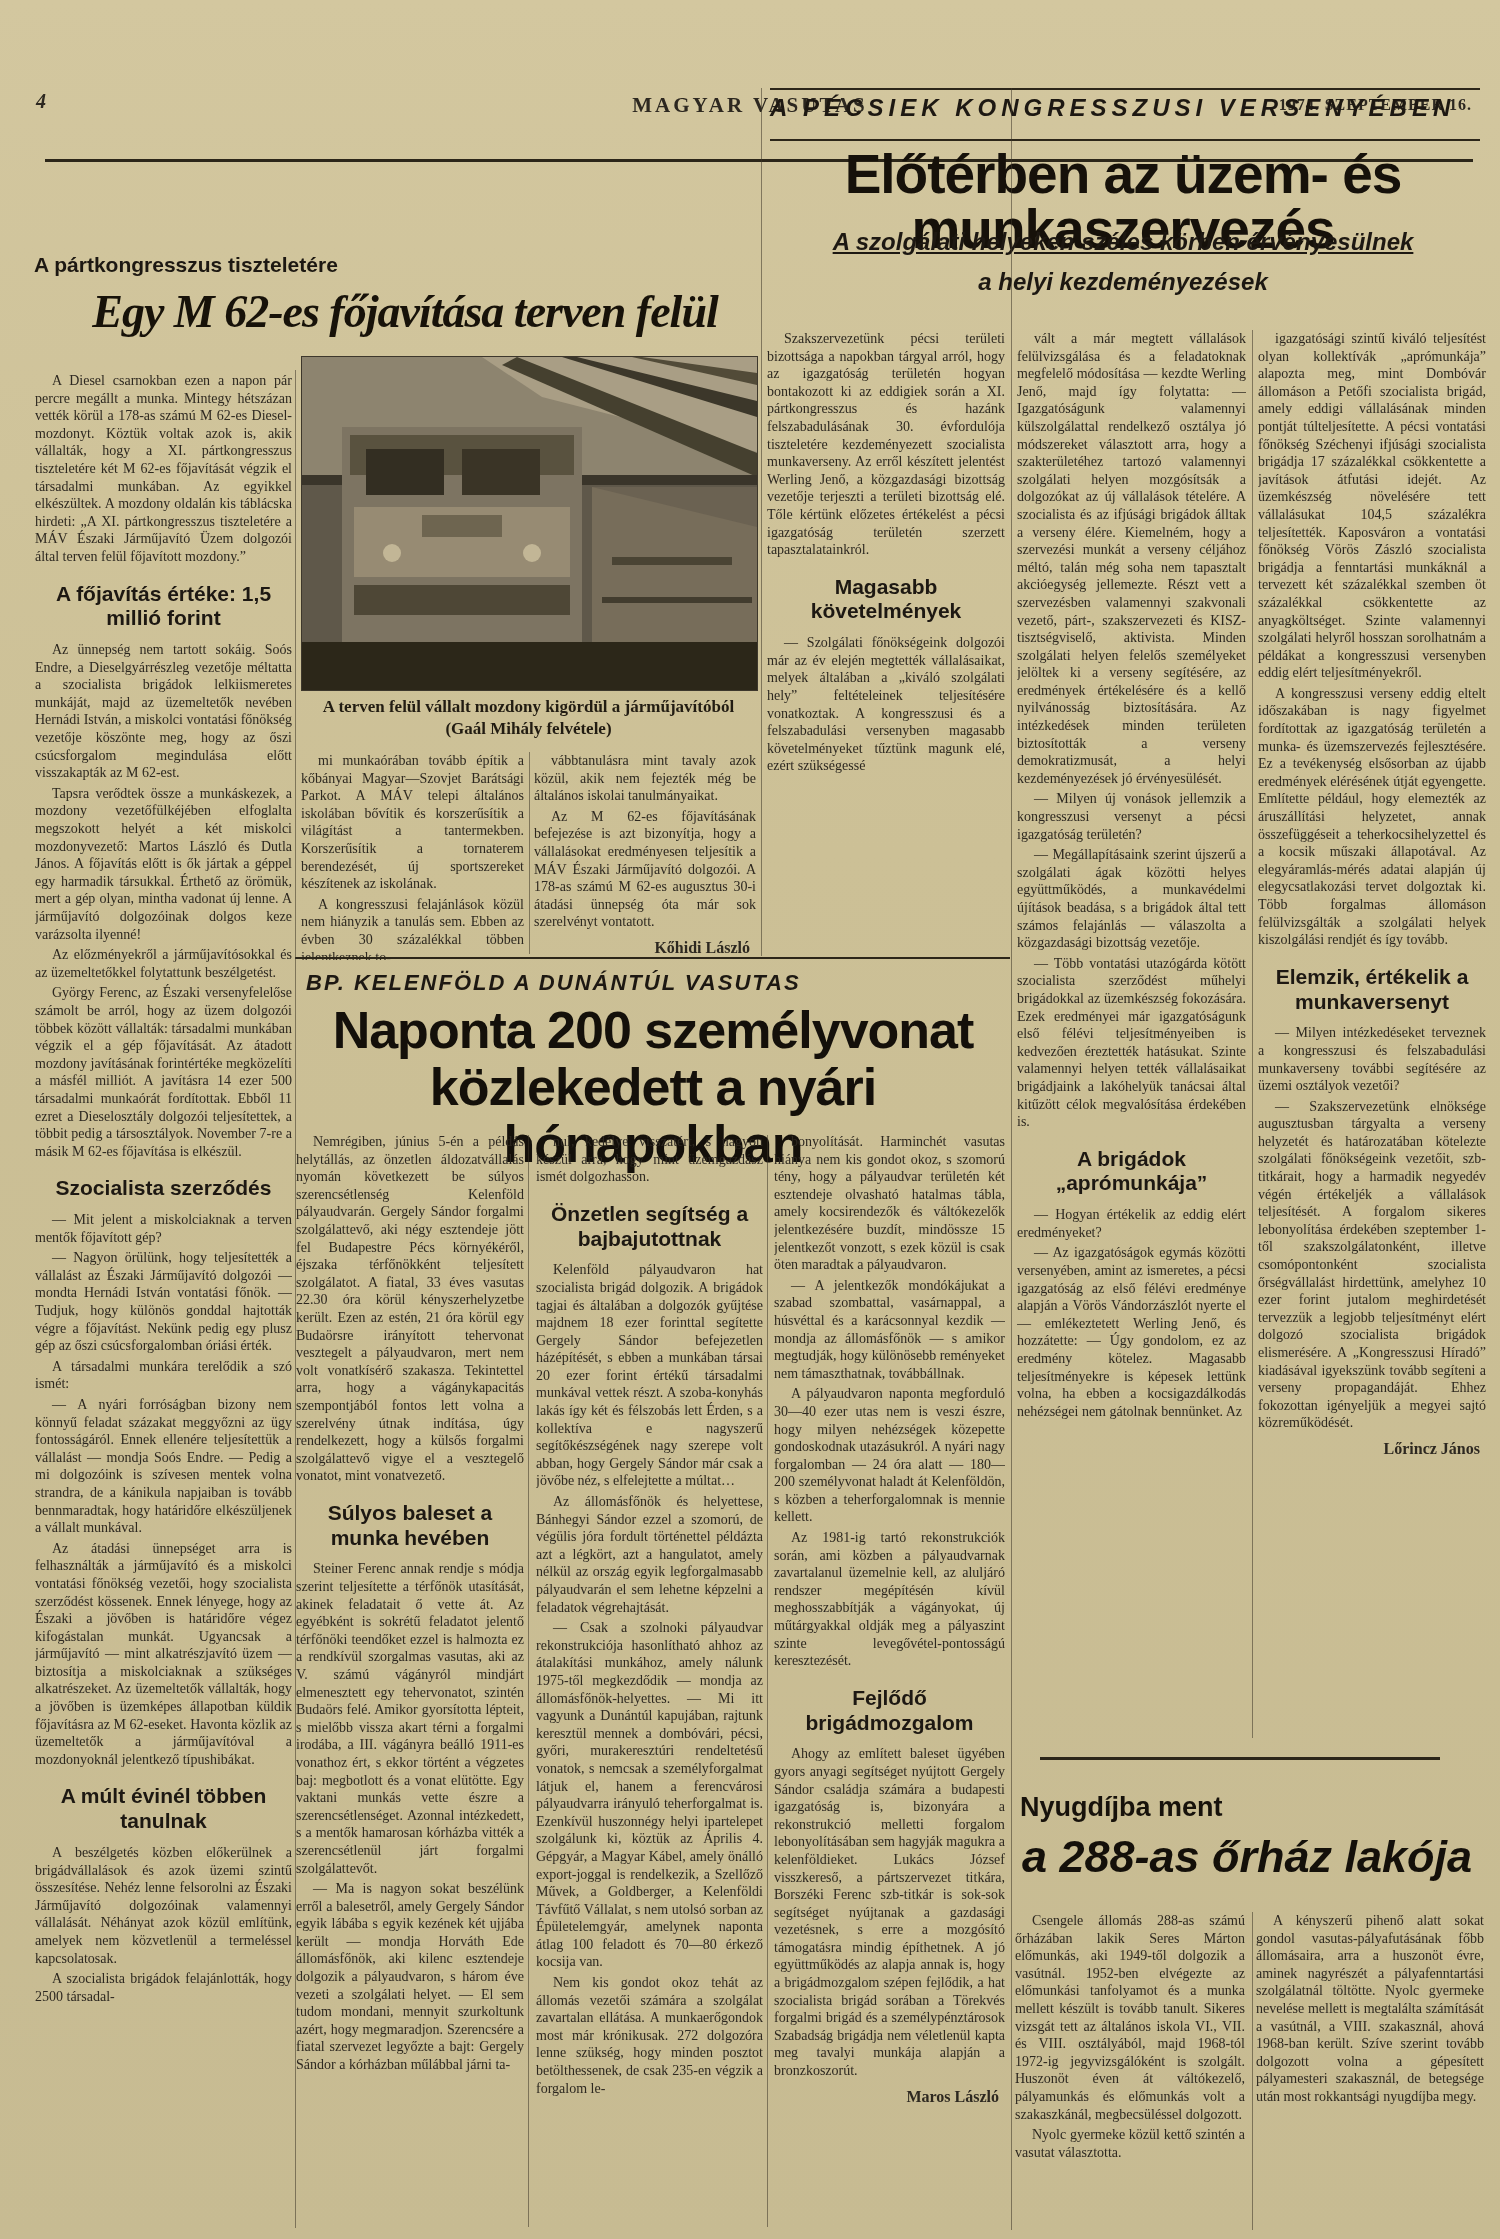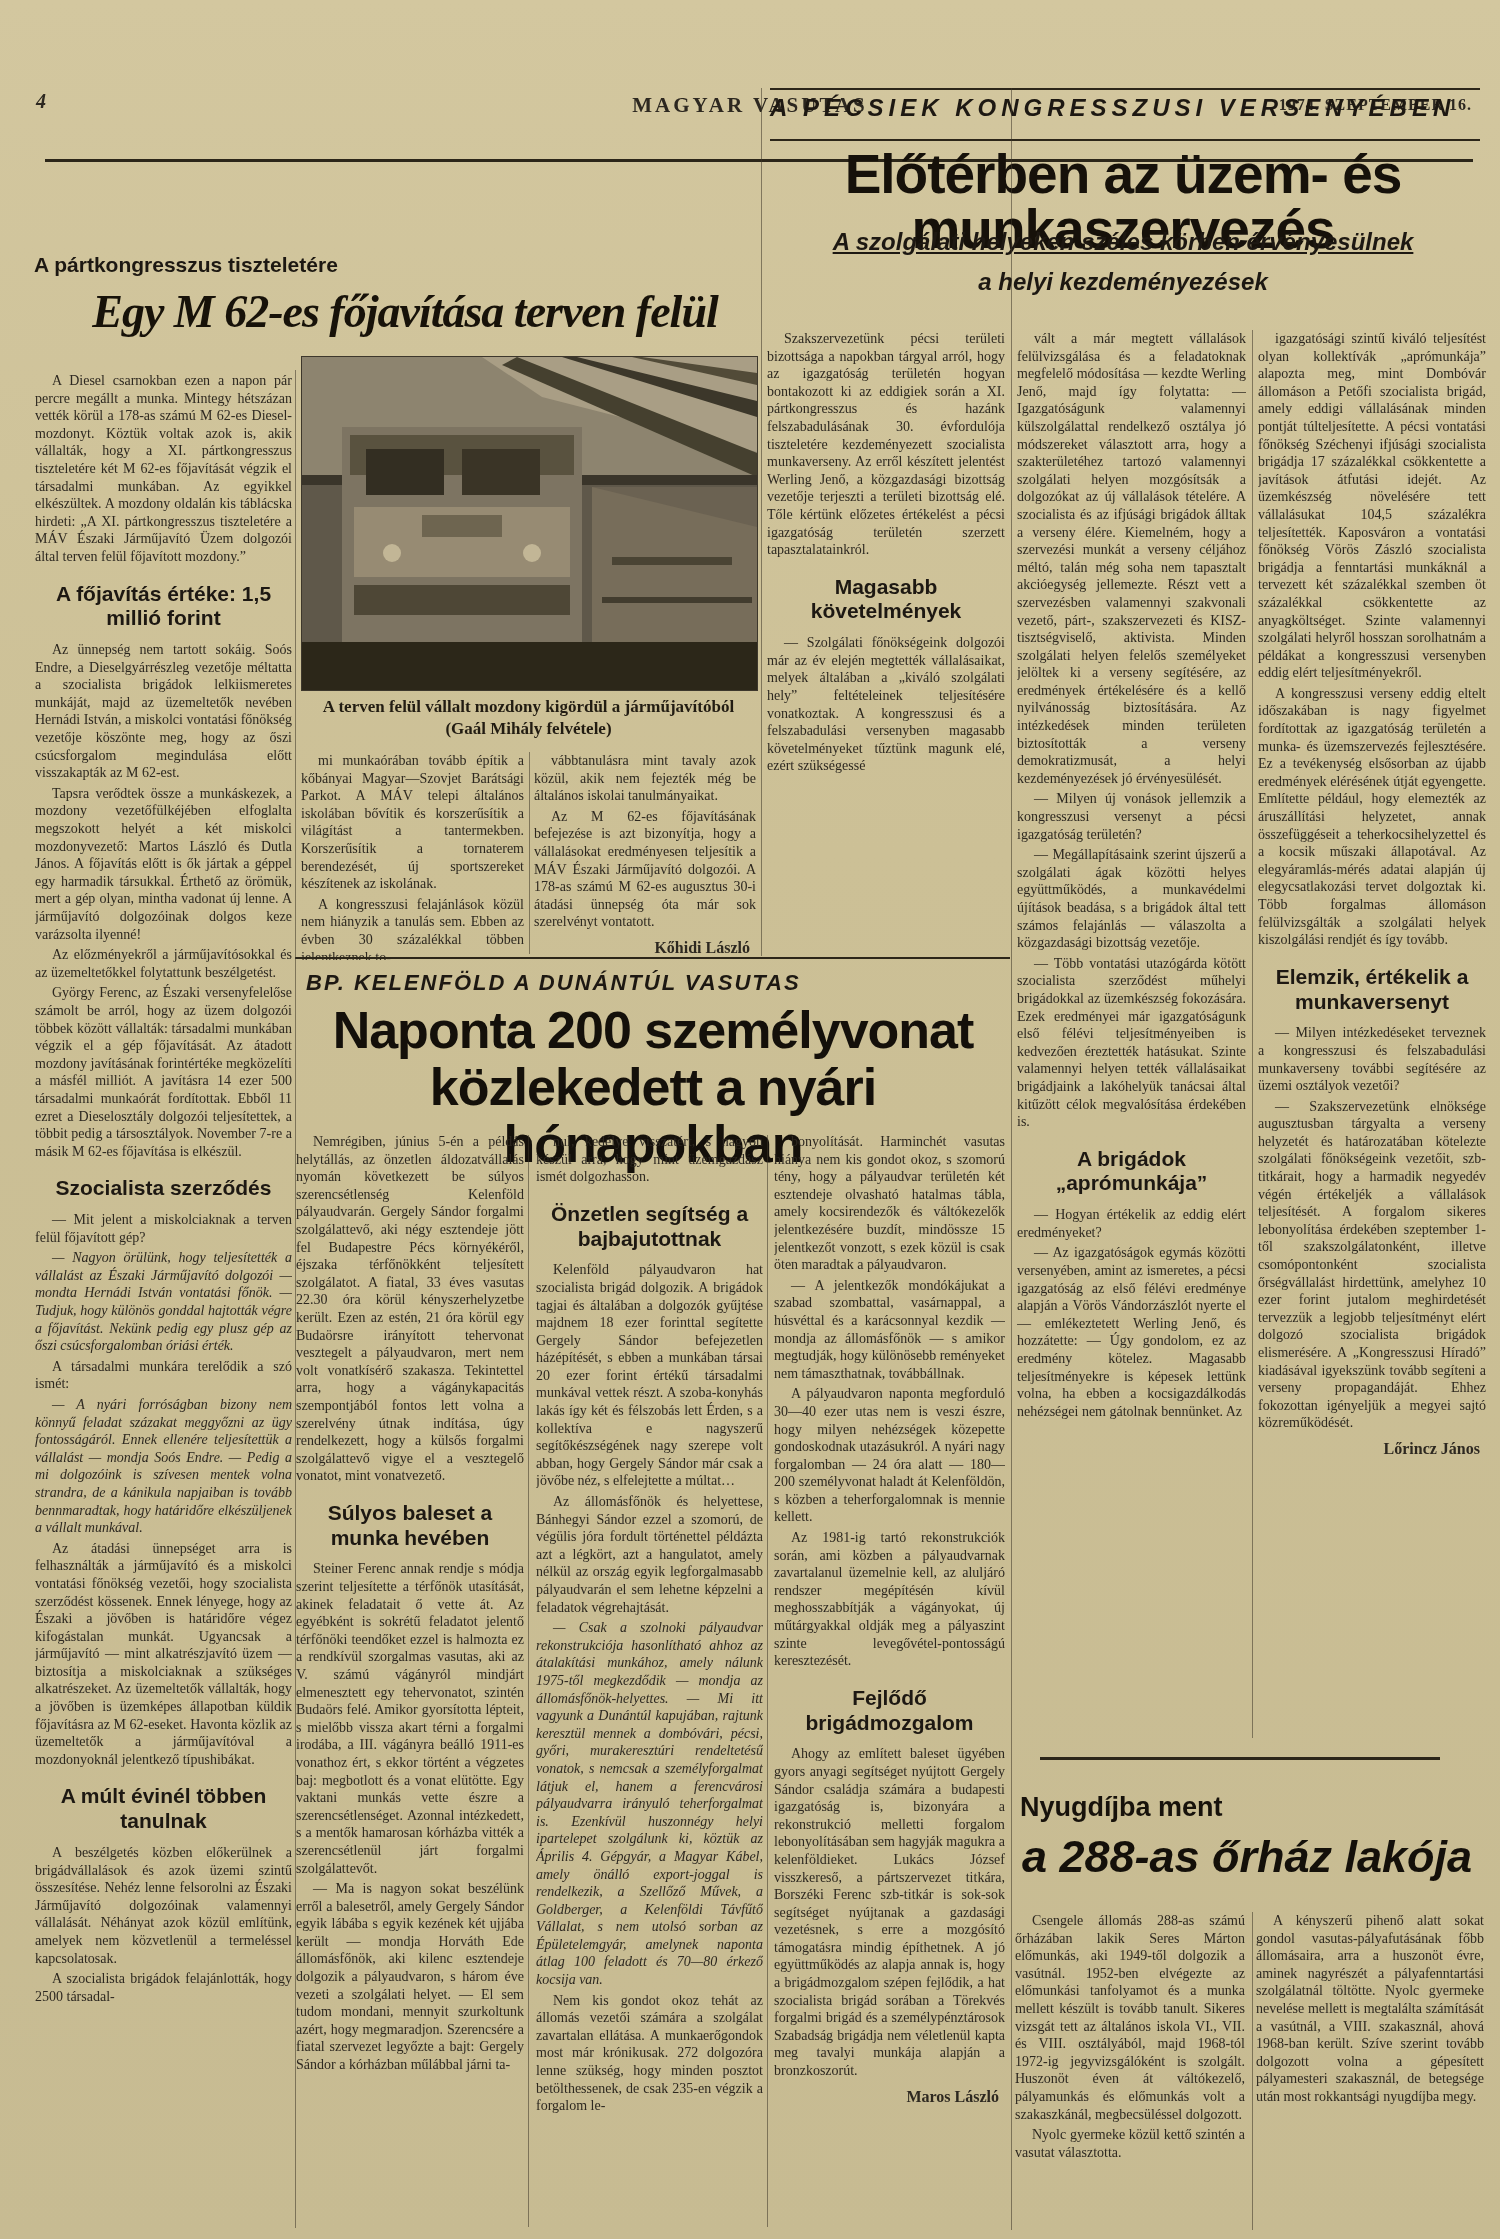--- a/index.html
+++ b/index.html
@@ -11,21 +11,21 @@
   #pageno{left:36px;top:90px;font:italic 700 20px "Liberation Serif",serif;}
   #masthead{left:0;right:0;top:93px;text-align:center;font:700 21px "Liberation Serif",serif;letter-spacing:3px;}
   #date{right:28px;top:96px;font:700 16px "Liberation Serif",serif;letter-spacing:1px;}
   .hrule{background:#2c2619;}
   #header-rule{left:45px;top:159px;width:1428px;height:3px;}
   
   .vr{position:absolute;width:1px;background:rgba(62,54,40,.55);}
   
   .col{position:absolute;overflow:hidden;font:14px/17.6px "Liberation Serif",serif;text-align:justify;}
   .col p.para{margin:0 0 3px;text-indent:17px;}
-  .col p.para.it{font-style:italic;}
+  .col p.para.it{}
   .col h3.subhead{font:700 21px/1.18 "Liberation Sans",sans-serif;text-align:center;margin:16px 4px 10px;color:#1d1812;text-indent:0;}
   .col p.byline{font:700 16px "Liberation Serif",serif;text-align:right;margin:8px 6px 0 0;text-indent:0;}
   
   #m62-kicker{left:34px;top:253px;font:700 21px "Liberation Sans",sans-serif;color:#1d1812;}
   #m62-headline{left:58px;top:288px;width:694px;text-align:center;
     font:italic 700 46px/1.05 "Liberation Serif",serif;color:#171209;letter-spacing:-1px;}
   #m62-col1{left:35px;top:372px;width:257px;height:1758px;}
   #m62-photo{left:301px;top:356px;width:455px;height:333px;border:1px solid #3d372c;background:#6b6355;}
   #m62-photo svg{display:block;width:100%;height:100%;}
   #m62-caption{left:301px;top:697px;width:455px;text-align:center;font:700 17px "Liberation Serif",serif;color:#221c12;}
@@ -75,21 +75,21 @@
     <div class="abs" id="m62-kicker">A pártkongresszus tiszteletére</div>
     <h1 class="abs" id="m62-headline" style="margin:0">Egy M 62-es főjavítása terven felül</h1>
     <div class="abs col" id="m62-col1">
         <p class="para">A Diesel csarnokban ezen a napon pár percre megállt a munka. Mintegy hétszázan vették körül a 178-as számú M 62-es Diesel-mozdonyt. Köztük voltak azok is, akik vállalták, hogy a XI. pártkongresszus tiszteletére két M 62-es főjavítását végzik el társadalmi munkában. Az egyikkel elkészültek. A mozdony oldalán kis táblácska hirdeti: „A XI. pártkongresszus tiszteletére a MÁV Északi Járműjavító Üzem dolgozói által terven felül főjavított mozdony.”</p>
         <h3 class="subhead">A főjavítás értéke: 1,5 millió forint</h3>
         <p class="para">Az ünnepség nem tartott sokáig. Soós Endre, a Dieselgyárrészleg vezetője méltatta a szocialista brigádok lelkiismeretes munkáját, majd az üzemeltetők nevében Hernádi István, a miskolci vontatási főnökség vezetője köszönte meg, hogy az őszi csúcsforgalom megindulása előtt visszakapták az M 62-est.</p>
         <p class="para">Tapsra verődtek össze a munkáskezek, a mozdony vezetőfülkéjében elfoglalta megszokott helyét a két miskolci mozdonyvezető: Martos László és Dutla János. A főjavítás előtt is ők jártak a géppel egy harmadik társukkal. Érthető az örömük, mert a gép olyan, mintha vadonat új lenne. A járműjavító dolgozóinak dolgos keze varázsolta ilyenné!</p>
         <p class="para">Az előzményekről a járműjavítósokkal és az üzemeltetőkkel folytattunk beszélgetést.</p>
         <p class="para">György Ferenc, az Északi versenyfelelőse számolt be arról, hogy az üzem dolgozói többek között vállalták: társadalmi munkában végzik el a gép főjavítását. Az átadott mozdony javításának forintértéke megközelíti a másfél milliót. A javításra 14 ezer 500 társadalmi munkaórát fordítottak. Ebből 11 ezret a Dieselosztály dolgozói teljesítettek, a többit pedig a társosztályok. November 7-re a másik M 62-es főjavítása is elkészül.</p>
         <h3 class="subhead">Szocialista szerződés</h3>
-        <p class="para">— Mit jelent a miskolciaknak a terven felül főjavított gép?</p>
+        <p class="para">— Mit jelent a miskolciaknak a terven mentők főjavított gép?</p>
         <p class="para it">— Nagyon örülünk, hogy teljesítették a vállalást az Északi Járműjavító dolgozói — mondta Hernádi István vontatási főnök. — Tudjuk, hogy különös gonddal hajtották végre a főjavítást. Nekünk pedig egy plusz gép az őszi csúcsforgalomban óriási érték.</p>
         <p class="para">A társadalmi munkára terelődik a szó ismét:</p>
         <p class="para it">— A nyári forróságban bizony nem könnyű feladat százakat meggyőzni az ügy fontosságáról. Ennek ellenére teljesítettük a vállalást — mondja Soós Endre. — Pedig a mi dolgozóink is szívesen mentek volna strandra, de a kánikula napjaiban is tovább bennmaradtak, hogy határidőre elkészüljenek a vállalt munkával.</p>
         <p class="para">Az átadási ünnepséget arra is felhasználták a járműjavító és a miskolci vontatási főnökség vezetői, hogy szocialista szerződést kössenek. Ennek lényege, hogy az Északi a jövőben is határidőre végez kifogástalan munkát. Ugyancsak a járműjavító — mint alkatrészjavító üzem — biztosítja a miskolciaknak a szükséges alkatrészeket. Az üzemeltetők vállalták, hogy a jövőben is üzemképes állapotban küldik főjavításra az M 62-eseket. Havonta közlik az üzemeltetők a járműjavítóval a mozdonyoknál jelentkező típushibákat.</p>
         <h3 class="subhead">A múlt évinél többen tanulnak</h3>
         <p class="para">A beszélgetés közben előkerülnek a brigádvállalások és azok üzemi szintű összesítése. Nehéz lenne felsorolni az Északi Járműjavító dolgozóinak valamennyi vállalását. Néhányat azok közül említünk, amelyek nem közvetlenül a termeléssel kapcsolatosak.</p>
         <p class="para">A szocialista brigádok felajánlották, hogy 2500 társadal-</p>
       </div>
 
     <figure class="abs" id="m62-photo" style="margin:0">

